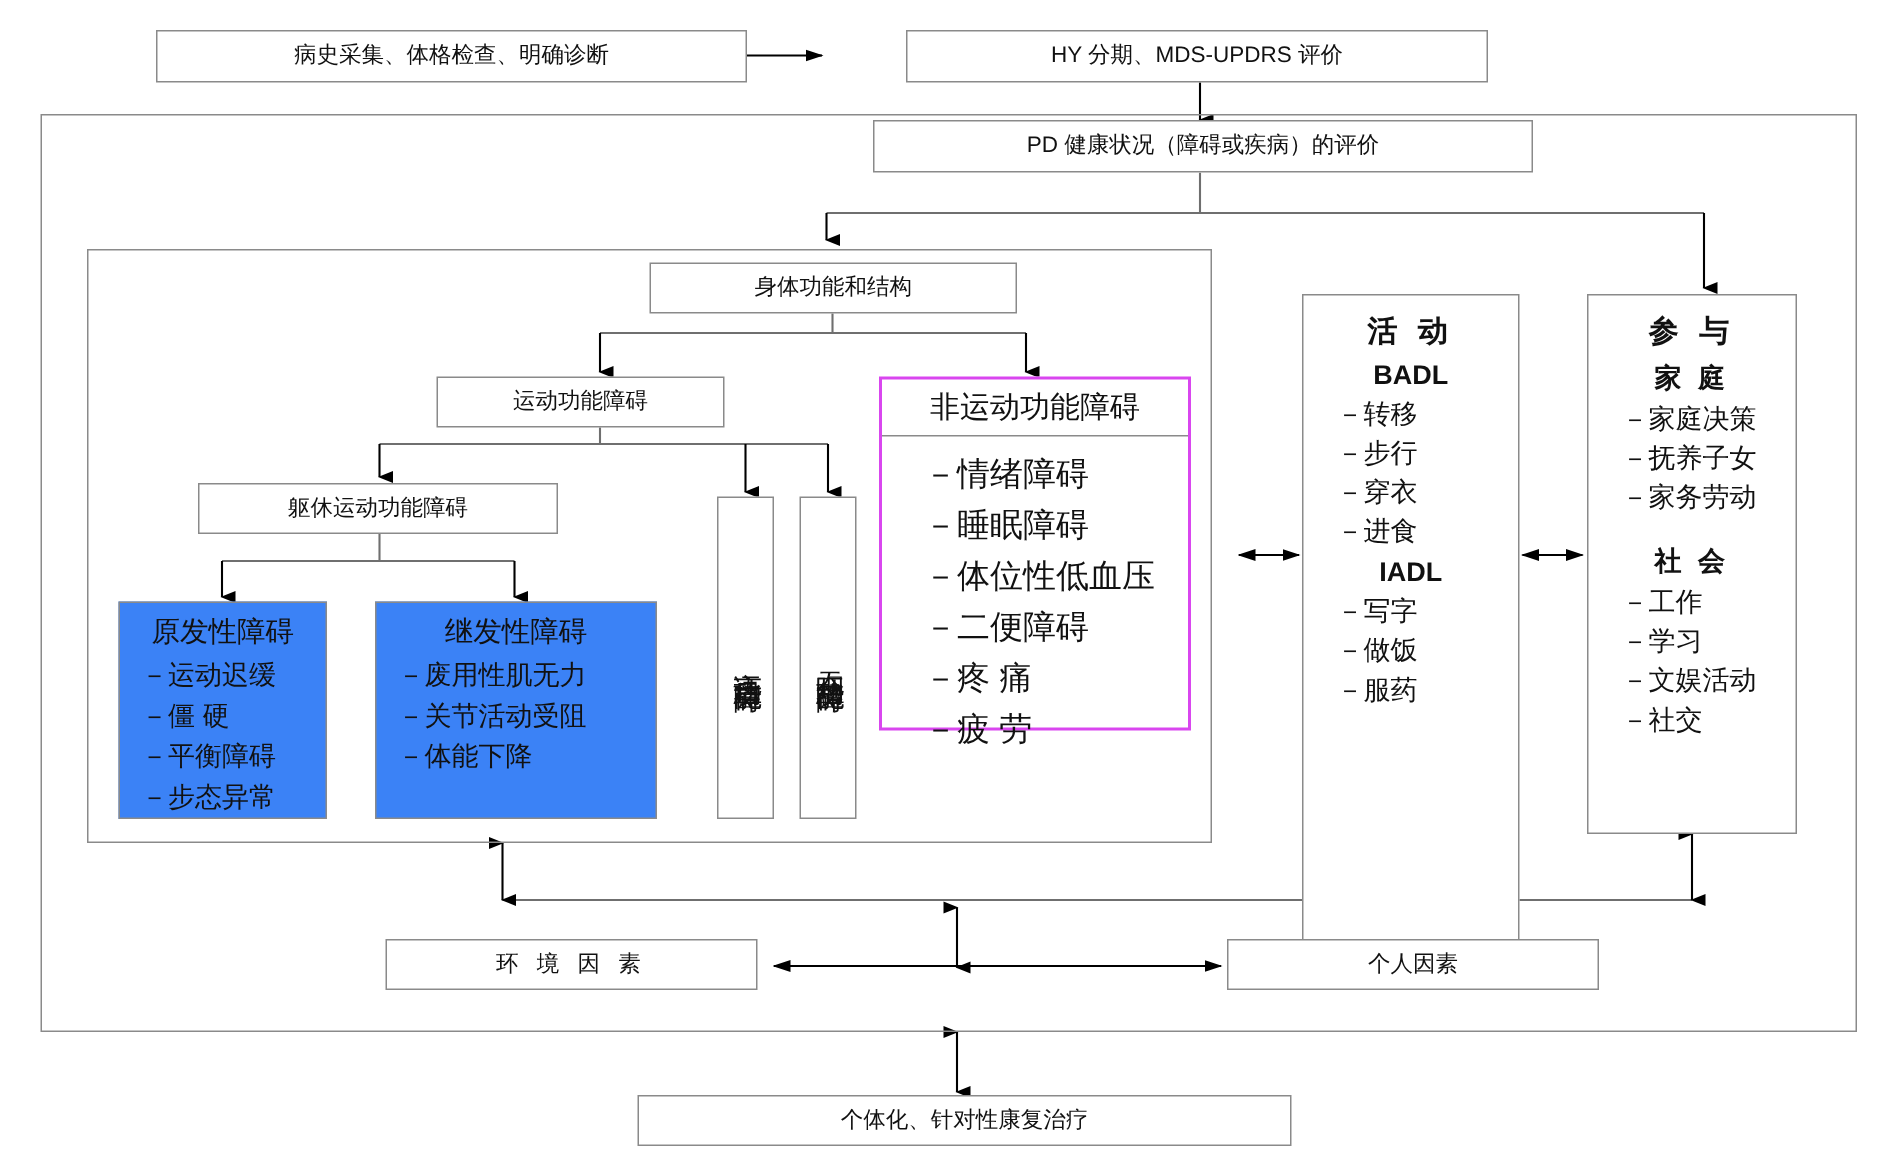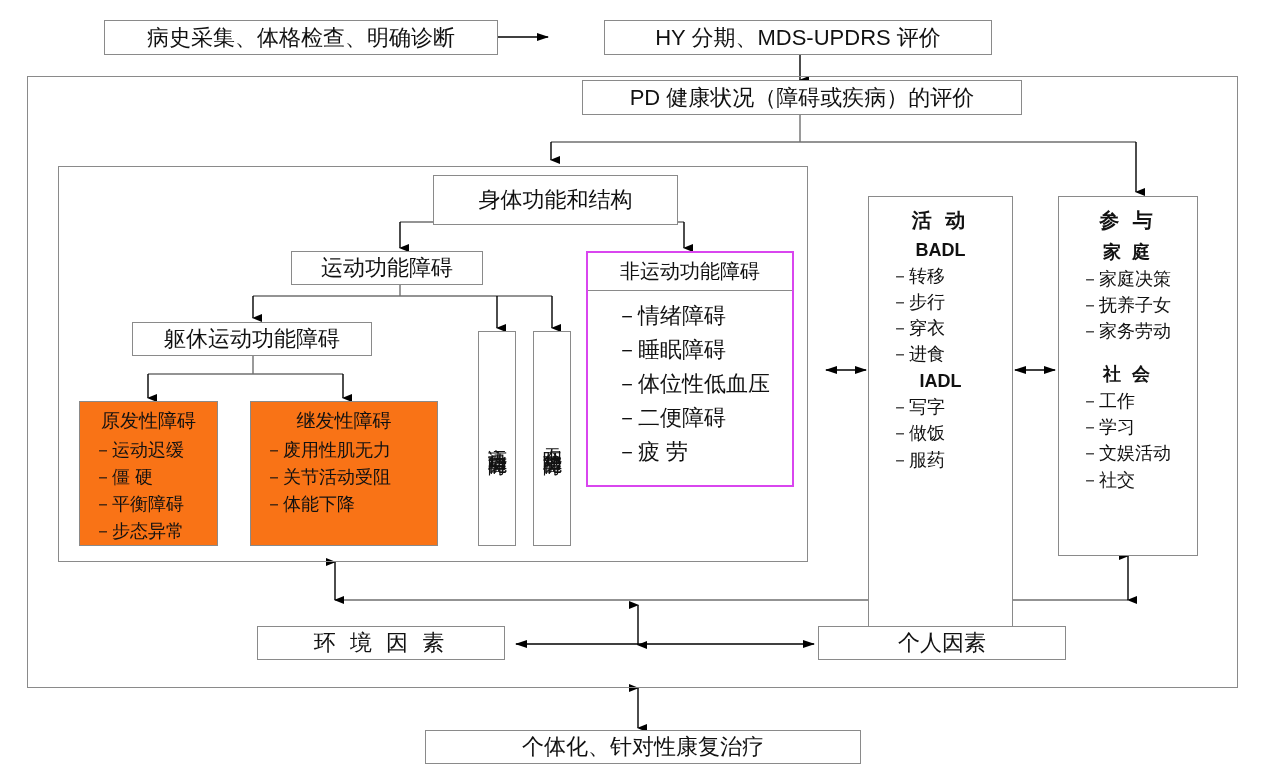--- a/index.html
+++ b/index.html
@@ -13,21 +13,21 @@
   .box{
     position:absolute;box-sizing:border-box;
     border:1px solid #8a8a8a;background:#fff;
     display:flex;align-items:center;justify-content:center;
     text-align:center;line-height:1.25;
   }
   .container-box{
     position:absolute;box-sizing:border-box;
     border:1px solid #8a8a8a;background:transparent;
   }
-  .t22{font-size:22px;}
+  .t22{font-size:15px;}
   .vbox{
     position:absolute;box-sizing:border-box;
     border:1px solid #8a8a8a;background:#fff;
     display:flex;align-items:center;justify-content:center;
   }
   .vtext{
     writing-mode:vertical-rl;text-orientation:upright;
     font-size:19px;letter-spacing:2px;line-height:1.1;
   }
   .colbox{
@@ -51,21 +51,21 @@
     border:2px solid #d946ef;background:#fff;
   }
   .listhead{
     text-align:center;font-size:20px;font-weight:normal;
     padding:5px 0 5px 0;border-bottom:1px solid #8a8a8a;
   }
   .listbody{padding:8px 0 6px 0;}
   .listbody .litem{padding-left:28px;font-size:22px;line-height:1.55;}
   .simplelist{
     position:absolute;box-sizing:border-box;
-    border:1px solid #8a8a8a;background:#f97316;padding-top:6px;
+    border:1px solid #8a8a8a;background:#3b82f6;padding-top:6px;
   }
   .simplelist .sl-head{
     text-align:center;font-size:19px;margin-bottom:3px;
   }
   .simplelist .litem{font-size:18px;padding-left:14px;line-height:1.5;}
 </style>
 </head>
 <body>
 
 <div id="canvas">
@@ -137,21 +137,21 @@
   </div>
 
   <div class="container-box" style="left:27px;top:76px;width:1211px;height:612px;"></div>
 
   <div class="box t22" style="left:582px;top:80px;width:440px;height:35px;">
     <span>PD 健康状况（障碍或疾病）的评价</span>
   </div>
 
   <div class="container-box" style="left:58px;top:166px;width:750px;height:396px;"></div>
 
-  <div class="box t22" style="left:433px;top:175px;width:245px;height:50px;">
+  <div class="box t22" style="left:433px;top:175px;width:245px;height:34px;">
     <span>身体功能和结构</span>
   </div>
 
   <div class="box t22" style="left:291px;top:251px;width:192px;height:34px;">
     <span>运动功能障碍</span>
   </div>
 
   <div class="box t22" style="left:132px;top:322px;width:240px;height:34px;">
     <span>躯休运动功能障碍</span>
   </div>
@@ -183,20 +183,21 @@
     <span class="vtext">吞咽功能障碍</span>
   </div>
 
   <div class="listbox" style="left:586px;top:251px;width:208px;height:236px;">
     <div class="listhead">非运动功能障碍</div>
     <div class="listbody">
       <div class="litem">－<span>情绪障碍</span></div>
       <div class="litem">－<span>睡眠障碍</span></div>
       <div class="litem">－<span>体位性低血压</span></div>
       <div class="litem">－<span>二便障碍</span></div>
+      <div class="litem">－<span>疼 痛</span></div>
       <div class="litem">－<span>疲 劳</span></div>
     </div>
   </div>
 
   <div class="colbox" style="left:868px;top:196px;width:145px;height:448px;">
     <div class="colhead">活 动</div>
     <div class="subhead" style="letter-spacing:0;">BADL</div>
     <div class="litem">－<span>转移</span></div>
     <div class="litem">－<span>步行</span></div>
     <div class="litem">－<span>穿衣</span></div>

